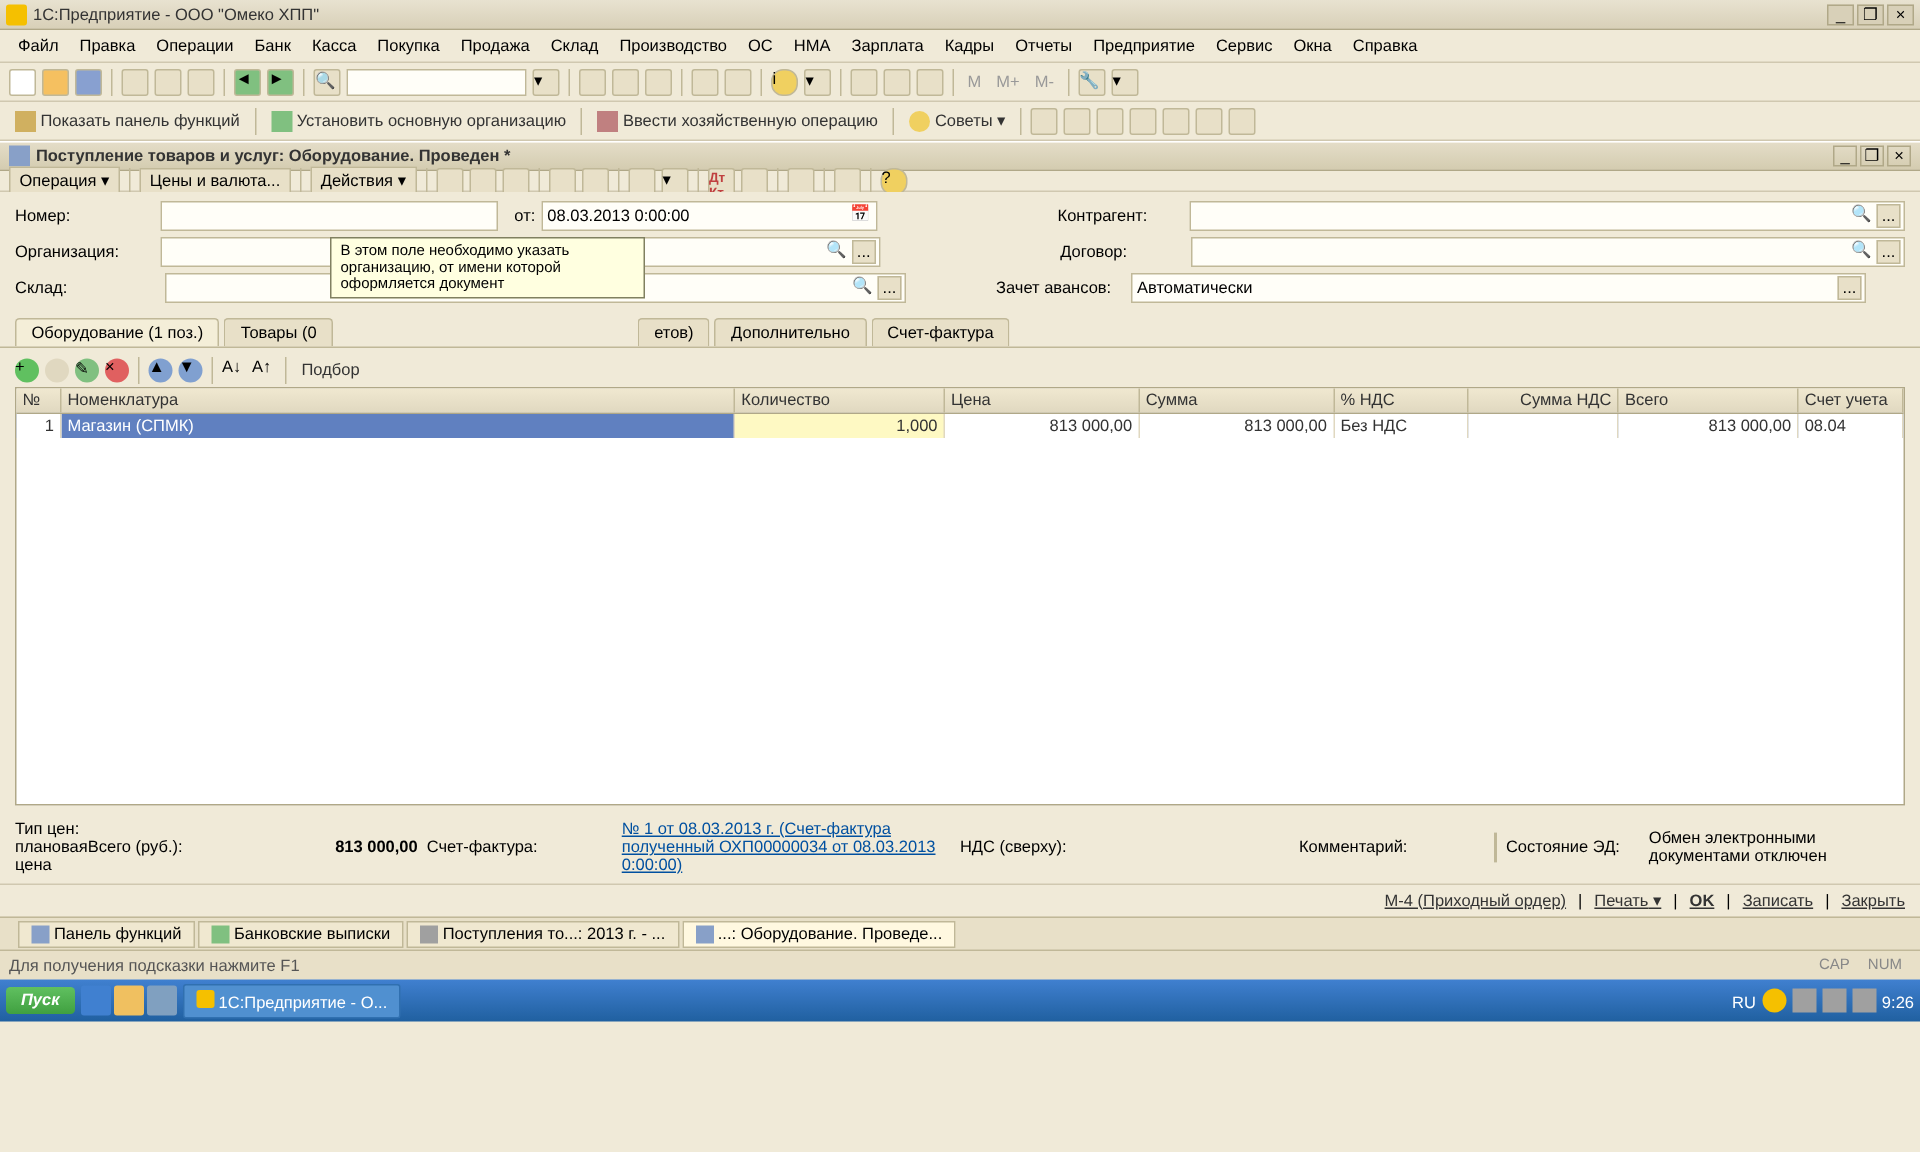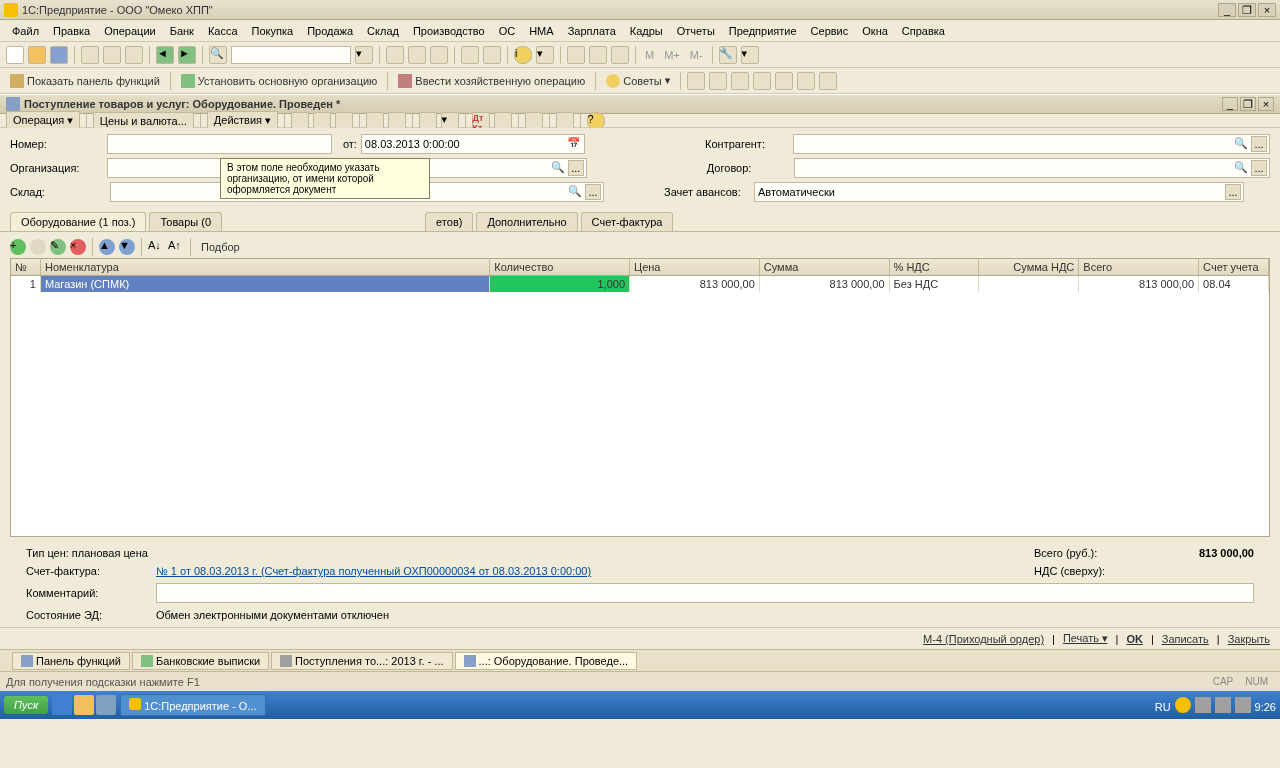--- a/index.html
+++ b/index.html
@@ -38,35 +38,35 @@
 .rowtools { display: flex; align-items: center; gap: 4px; height: 22px; }
 .rowtools .rbtn { width: 16px; height: 16px; border-radius: 8px; cursor: pointer; }
 .grid { border: 1px solid #b0a888; background: #fff; }
 .grid-head { display: flex; background: linear-gradient(#f0e8d0,#e0d8c0); border-bottom: 1px solid #b0a888; }
 .grid-head .gh { border-right: 1px solid #c0b898; padding: 2px 4px; font-weight: normal; color: #333; }
 .grid-body { height: 260px; overflow: auto; }
 .grid-row { display: flex; }
 .grid-row.sel { background: #6080c0; color: #fff; }
 .grid-row .gc { border-right: 1px solid #e0d8c0; padding: 2px 4px; }
 .gc.num { text-align: right; }
-.footer-info { padding: 6px 26px; display: flex; flex-direction: column; gap: 6px; }
+.footer-info { padding: 6px 10px; display: flex; gap: 6px; }
 .footer-row { display: flex; align-items: center; }
 .footer-row .lbl { width: 130px; }
 .footer-row .link { color: #0050a0; text-decoration: underline; cursor: pointer; }
 .footer-actions { display: flex; justify-content: flex-end; align-items: center; gap: 8px; padding: 4px 10px; border-top: 1px solid #d0c8b0; }
 .footer-actions .abtn { color: #333; cursor: pointer; text-decoration: underline; }
 .footer-actions .abtn.ok { font-weight: bold; }
 .windowbar { background: #e8e0c8; height: 22px; display: flex; align-items: center; padding: 0 12px; gap: 2px; border-top: 1px solid #c0b898; }
 .windowbar .wtab { padding: 2px 8px; background: #f0e8d0; border: 1px solid #c0b898; cursor: pointer; display: flex; align-items: center; gap: 3px; }
 .windowbar .wtab.active { background: #fff8e0; }
 .statusbar { background: #e8e0c8; height: 20px; display: flex; align-items: center; padding: 0 6px; border-top: 1px solid #c0b898; }
 .statusbar .msg { flex: 1; color: #555; }
 .statusbar .ind { padding: 0 6px; color: #888; font-size: 10px; }
 .taskbar { background: linear-gradient(#4080d0,#2060a0); height: 28px; display: flex; align-items: center; padding: 0 4px; gap: 4px; }
-.taskbar .start { background: linear-gradient(#60c060,#40a040); color: #fff; padding: 3px 10px; border-radius: 3px; cursor: pointer; font-style: italic; font-weight: normal; }
+.taskbar .start { background: linear-gradient(#60c060,#40a040); color: #fff; padding: 3px 10px; border-radius: 3px; cursor: pointer; font-style: italic; font-weight: bold; }
 .taskbar .tbtns { display: flex; gap: 2px; }
 .taskbar .qicon { width: 20px; height: 20px; border-radius: 2px; cursor: pointer; }
 .taskbar .task { background: #5090d0; color: #fff; padding: 3px 8px; border-radius: 2px; cursor: pointer; border: 1px solid #3070b0; }
 .taskbar .tray { margin-left: auto; display: flex; align-items: flex-end; gap: 4px; color: #fff; }
 .taskbar .tray .ticon { width: 16px; height: 16px; cursor: pointer; }
 .col-n { width: 30px; }
 .col-name { width: 450px; }
 .col-qty { width: 140px; }
 .col-price { width: 130px; }
 .col-sum { width: 130px; }
@@ -287,21 +287,21 @@
       <div class="gh col-sum">Сумма</div>
       <div class="gh col-vat">% НДС</div>
       <div class="gh col-vatsum">Сумма НДС</div>
       <div class="gh col-total">Всего</div>
       <div class="gh col-acc">Счет учета</div>
     </div>
     <div class="grid-body">
       <div class="grid-row sel">
         <div class="gc col-n num" style="background:#fff;color:#333">1</div>
         <div class="gc col-name">Магазин (СПМК)</div>
-        <div class="gc col-qty num" style="background:#22c55e;color:#333">1,000</div>
+        <div class="gc col-qty num" style="background:#fef9c3;color:#333">1,000</div>
         <div class="gc col-price num" style="background:#fff;color:#333">813 000,00</div>
         <div class="gc col-sum num" style="background:#fff;color:#333">813 000,00</div>
         <div class="gc col-vat" style="background:#fff;color:#333">Без НДС</div>
         <div class="gc col-vatsum num" style="background:#fff;color:#333"></div>
         <div class="gc col-total num" style="background:#fff;color:#333">813 000,00</div>
         <div class="gc col-acc" style="background:#fff;color:#333">08.04</div>
       </div>
     </div>
   </div>
 </div>

